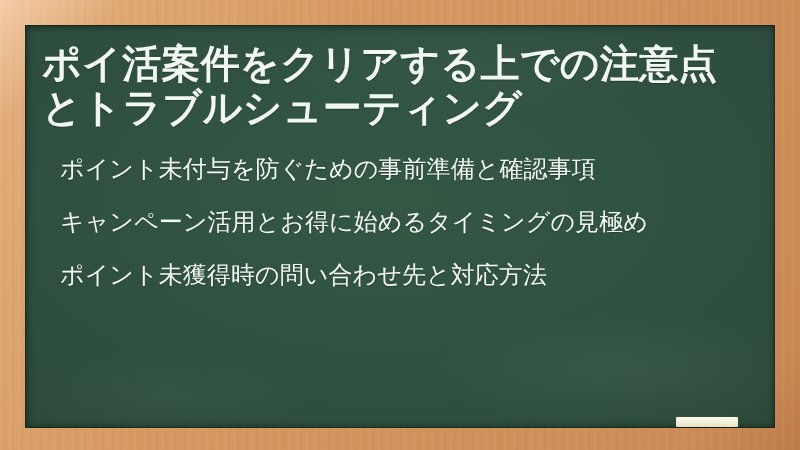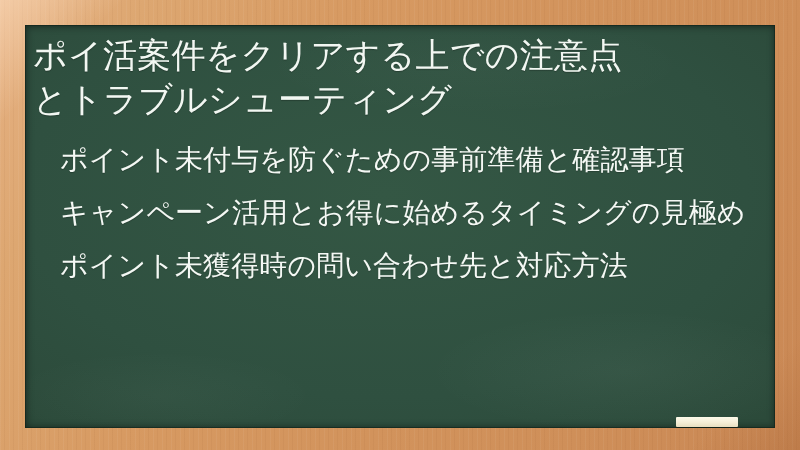--- a/index.html
+++ b/index.html
@@ -87,39 +87,39 @@
 
   .board-content {
     position: relative;
     z-index: 2;
     padding: 8px 18px 0 8px;
   }
 
   
   .title {
     color: #f2f7f2;
-    font-size: 34px;
+    font-size: 39px;
     line-height: 44px;
     letter-spacing: 0.2px;
-    font-weight: 400;
-    margin: 0;
+    font-weight: 700;
+    margin: 9px;
     padding: 0 0 0 0;
     text-shadow: 0 1px 1px rgba(0,0,0,0.25);
     white-space: pre-line;
   }
 
   
   .list {
     list-style: none;
     margin: 18px 0 0 0;
     padding: 0 10px 0 27px;
   }
   .list-item {
     color: #f4f8f4;
-    font-size: 28px;
+    font-size: 24px;
     line-height: 42px;
     letter-spacing: 0.1px;
     font-weight: 400;
     text-shadow: 0 1px 1px rgba(0,0,0,0.22);
     margin: 0 0 11px 0;
   }
 
   
   .chalk-stick {
     position: absolute;

